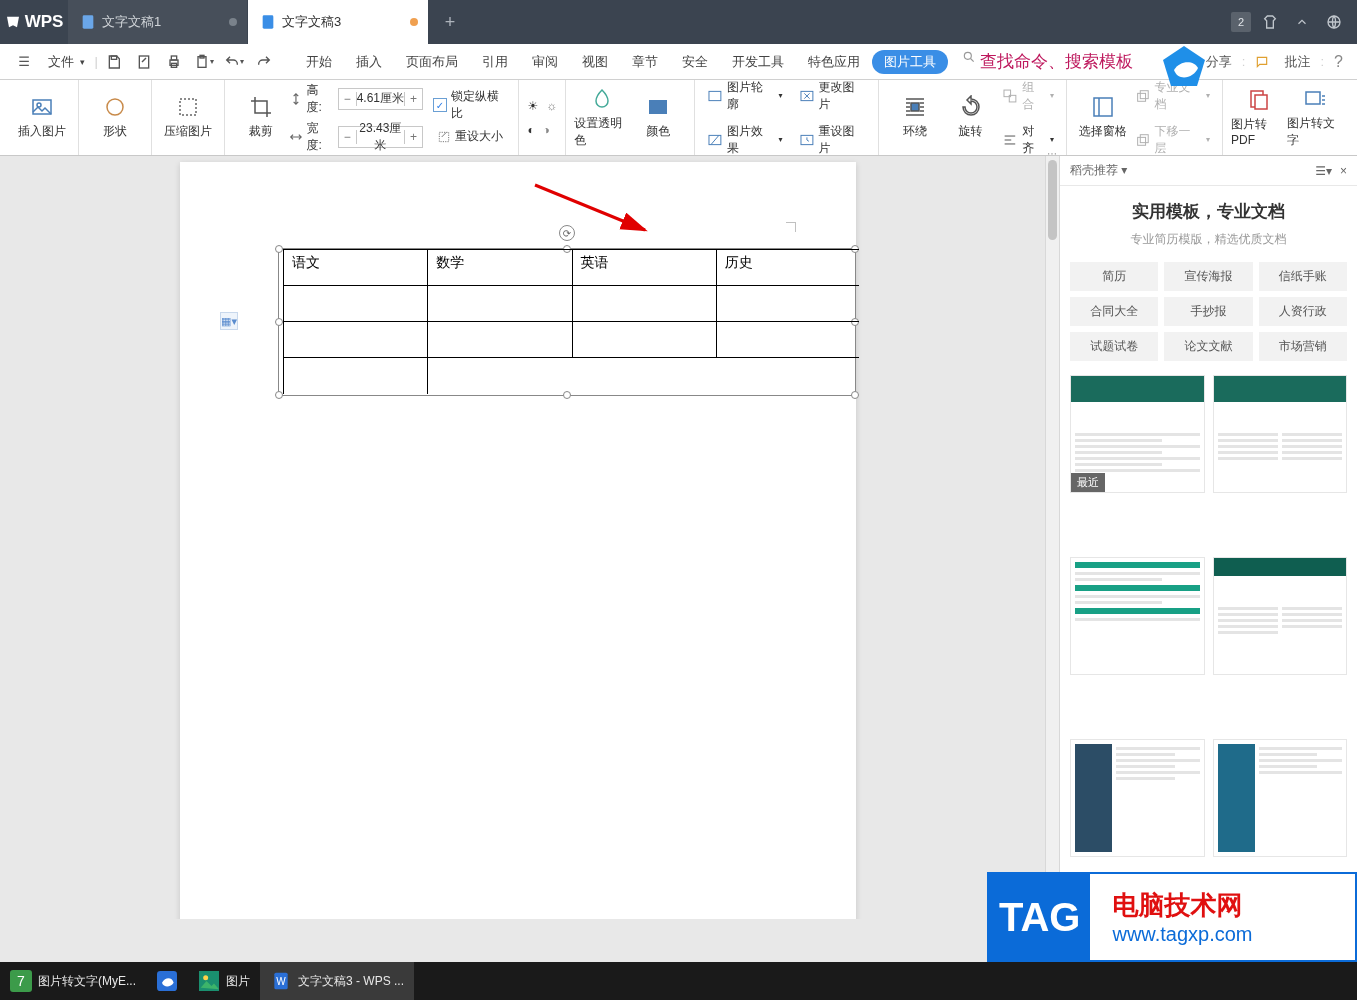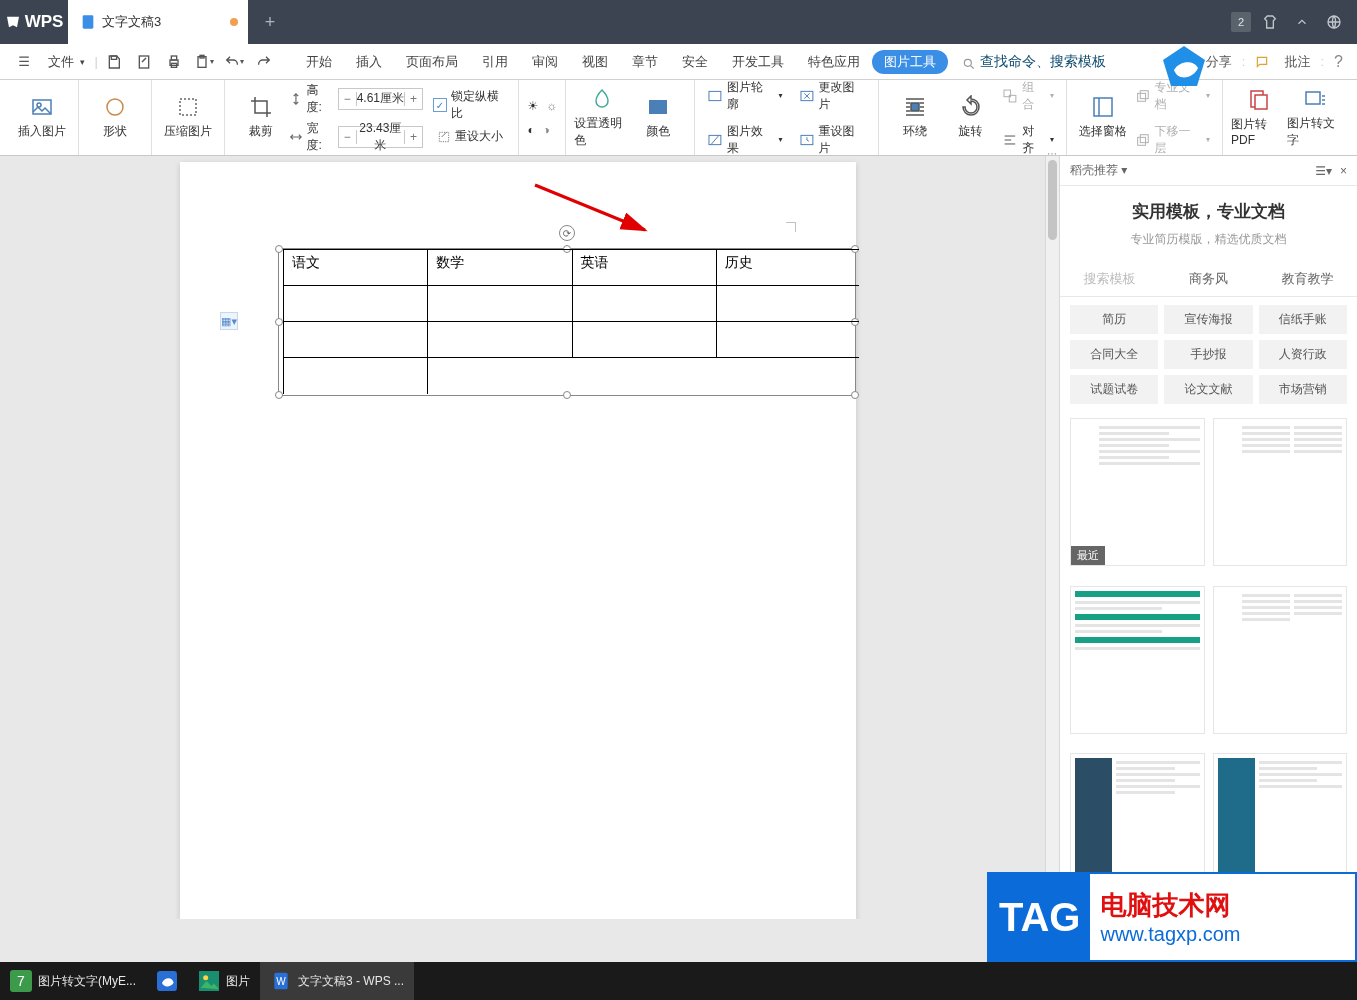--- a/index.html
+++ b/index.html
@@ -21,21 +21,21 @@
   .tr-badge{width:20px;height:20px;background:#5a626c;color:#e0e4e8;font-size:11px;display:flex;align-items:center;justify-content:center;border-radius:2px;}
   .tr-btn{width:26px;height:26px;display:flex;align-items:center;justify-content:center;color:#c0c6cc;}
 
   .menubar { height: 36px; background:#fff; border-bottom:1px solid #d0d0d0; display:flex; align-items:center; font-size:13px; color:#444; }
   .mb-left{display:flex;align-items:center;gap:2px;padding-left:10px;}
   .mb-icon-btn{width:28px;height:28px;display:flex;align-items:center;justify-content:center;color:#555;}
   .mb-file{display:flex;align-items:center;gap:4px;padding:0 8px;}
   .mb-menus{display:flex;gap:0;margin-left:16px;}
   .mb-menu{padding:0 12px;height:36px;display:flex;align-items:center;}
   .mb-menu.contextual{background:#3a8ee6;color:#fff;border-radius:12px;height:24px;padding:0 12px;margin-top:6px;}
-  .mb-search{margin-left:14px;display:flex;align-items:flex-end;gap:4px;color:#0c4a6e;font-size:14px;}
+  .mb-search{margin-left:14px;display:flex;align-items:flex-start;gap:4px;color:#be185d;font-size:17px;}
   .mb-right{margin-left:auto;display:flex;align-items:center;gap:10px;padding-right:14px;color:#555;}
 
   .ribbon{height:76px;background:#fff;border-bottom:1px solid #c8c8c8;display:flex;align-items:center;padding:0 6px;font-size:12px;color:#333;}
   .rib-group{height:100%;display:flex;align-items:center;padding:0 8px;border-right:1px solid #e0e0e0;}
   .rib-bigbtn{display:flex;flex-direction:column;align-items:center;justify-content:center;gap:4px;width:56px;height:100%;}
   .rib-bigbtn .ico{width:24px;height:24px;display:flex;align-items:center;justify-content:center;color:#4a6;}
   .dim-col{display:flex;flex-direction:column;gap:4px;justify-content:center;}
   .dim-row{display:flex;align-items:center;gap:4px;}
   .dim-input{width:86px;height:22px;border:1px solid #c8c8c8;display:flex;align-items:center;}
   .dim-input .step{width:18px;text-align:center;border-right:1px solid #c8c8c8;color:#777;font-size:12px;}
@@ -70,50 +70,57 @@
   .sp-head{height:30px;border-bottom:1px solid #e8e8e8;display:flex;align-items:center;padding:0 10px;font-size:12px;color:#666;justify-content:space-between;}
   .sp-hero{padding:14px 24px 6px;text-align:center;}
   .sp-hero h3{font-size:17px;color:#333;margin-bottom:8px;font-weight:bold;}
   .sp-hero p{font-size:12px;color:#999;}
   .sp-tabs{display:flex;border-bottom:1px solid #e8e8e8;margin:8px 0 0;}
   .sp-tab{flex:1;text-align:center;font-size:13px;color:#666;padding:8px 0;}
   .sp-tab.search{color:#bbb;}
   .sp-cats{display:grid;grid-template-columns:repeat(3,1fr);gap:6px;padding:8px 10px;}
   .sp-cat{background:#f2f2f2;text-align:center;font-size:12px;color:#555;padding:6px 0;}
   .sp-thumbs{flex:1;overflow:auto;padding:6px 10px;display:grid;grid-template-columns:1fr 1fr;gap:8px;}
-  .thumb{background:#fff;border:1px solid #e6e6e6;height:148px;position:relative;display:flex;flex-direction:row;gap:24px;}
+  .thumb{background:#fff;border:1px solid #e6e6e6;height:118px;position:relative;display:flex;flex-direction:column;gap:24px;}
   .thumb .th-top{height:26px;}
   .thumb .th-body{flex:1;padding:4px;}
   .line{height:3px;background:#e4e4e4;margin:3px 0;}
   .line.s{width:70%;}
   .thumb .badge{position:absolute;left:0;bottom:0;background:#666;color:#fff;font-size:11px;padding:2px 6px;}
 
   .taskbar{position:absolute;left:0;right:0;bottom:0;height:38px;background:#1a1a1a;display:flex;align-items:center;}
   .tb-item{height:100%;padding:0 10px;display:flex;align-items:center;gap:6px;color:#e8e8e8;font-size:12px;}
   .tb-item.active{background:#3a3a3a;}
   .tb-ico{width:22px;height:22px;display:flex;align-items:center;justify-content:center;}
 
   .bird-overlay{position:absolute;right:148px;top:42px;width:50px;height:50px;}
   .tag-overlay{position:absolute;right:0;bottom:38px;width:370px;height:90px;background:#fff;border:2px solid #0b6bd8;display:flex;align-items:center;}
   .tag-overlay .tag-left{background:#0b6bd8;color:#fff;font-weight:900;font-size:40px;height:100%;display:flex;align-items:center;padding:0 10px;}
-  .tag-overlay .tag-right{flex:1;padding:4px 10px;}
+  .tag-overlay .tag-right{flex:1;padding:4px 10px;margin-left:12px;}
   .tag-overlay .tag-right .l1{color:#e01010;font-size:26px;font-weight:bold;}
   .tag-overlay .tag-right .l2{color:#0b6bd8;font-size:20px;font-weight:normal;}
 </style>
 </head>
 <body>
 
 <div class="titlebar">
   <div class="brand">
     <svg viewBox="0 0 24 24" fill="#fff">
         <path d="M3 4h18l-3 16-6-3-6 3z"></path>
       </svg>
     <span>WPS</span>
   </div>
   <div class="tabs">
+    <div class="tab inactive">
+      <svg class="doc-icon" viewBox="0 0 24 24" fill="#6aa6e8">
+          <rect x="4" y="2" width="16" height="20" rx="2"></rect>
+        </svg>
+      <span>文字文稿1</span>
+      <span class="close-dot"></span>
+    </div>
     <div class="tab active">
       <svg class="doc-icon" viewBox="0 0 24 24" fill="#3a8ee6">
           <rect x="4" y="2" width="16" height="20" rx="2"></rect>
         </svg>
       <span>文字文稿3</span>
       <span class="close-dot"></span>
     </div>
     <div class="newtab">+</div>
   </div>
   <div class="title-right">
@@ -512,25 +519,20 @@
       <span><span>稻壳推荐</span> ▾</span>
       <span style="display:flex;gap:8px">
         <span>☰▾</span>
         <span>×</span>
       </span>
     </div>
     <div class="sp-hero">
       <h3>实用模板，专业文档</h3>
       <p>专业简历模版，精选优质文档</p>
     </div>
-    <div class="sp-tabs">
-      <div class="sp-tab search">搜索模板</div>
-      <div class="sp-tab">商务风</div>
-      <div class="sp-tab">教育教学</div>
-    </div>
     <div class="sp-cats">
       <div class="sp-cat">简历</div>
       <div class="sp-cat">宣传海报</div>
       <div class="sp-cat">信纸手账</div>
       <div class="sp-cat">合同大全</div>
       <div class="sp-cat">手抄报</div>
       <div class="sp-cat">人资行政</div>
       <div class="sp-cat">试题试卷</div>
       <div class="sp-cat">论文文献</div>
       <div class="sp-cat">市场营销</div>

